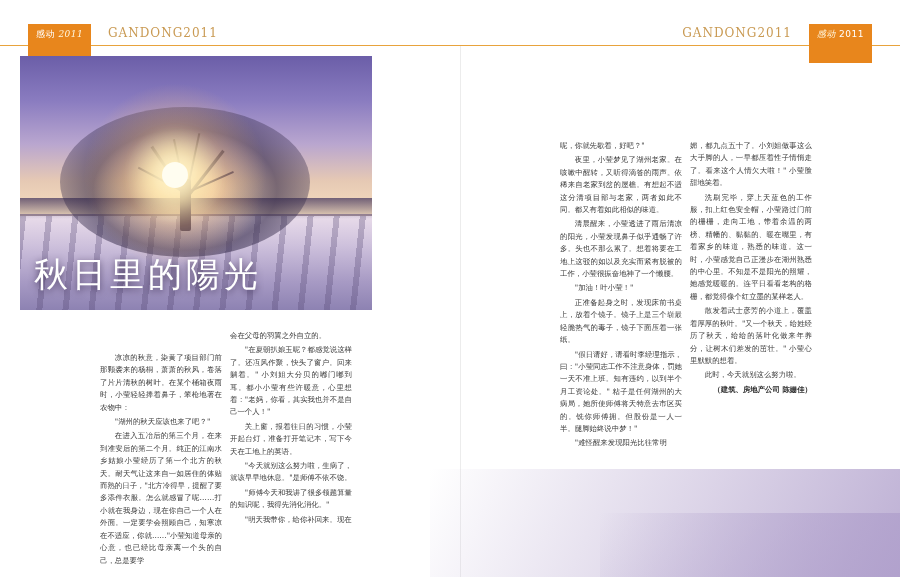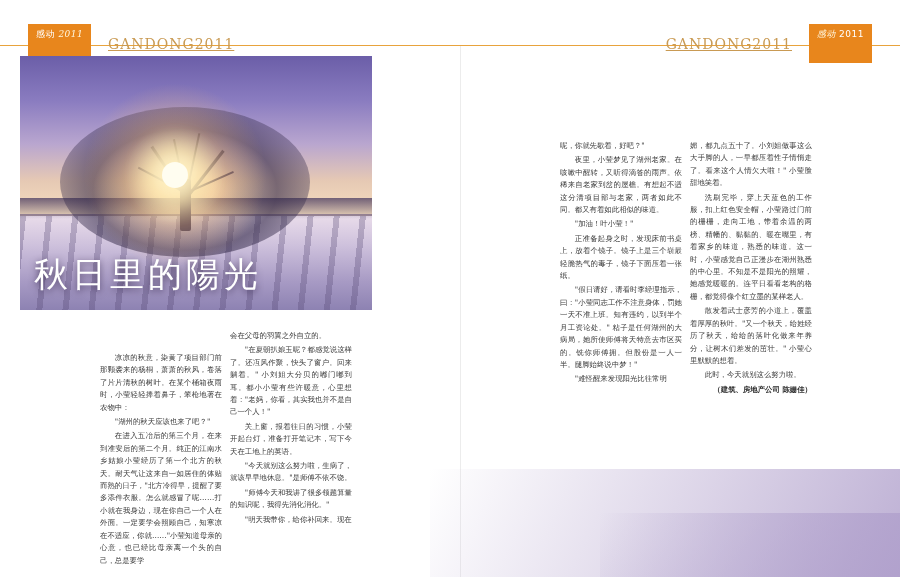--- a/index.html
+++ b/index.html
@@ -7,22 +7,22 @@
   .page{position:relative;width:900px;height:577px;background:#ffffff;overflow:hidden;}
 
   
   .header{position:absolute;left:0;top:24px;width:900px;height:22px;}
   .hdr-line{position:absolute;left:0;top:21px;width:900px;height:1px;background:#e8a33d;}
   .hdr-tag{position:absolute;top:0;height:39px;line-height:21px;background:#e8861c;color:#ffffff;
            font-size:9px;letter-spacing:.5px;padding:0 8px;white-space:nowrap;}
   .hdr-tag.left{left:28px;}
   .hdr-tag.right{right:28px;}
   .hdr-tag .yr{color:#fff6dd;font-family:"DejaVu Serif","Liberation Serif",serif;font-style:italic;}
-  .hdr-sub{position:absolute;top:12px;font-size:14px;color:#c99a53;letter-spacing:1px;
-           font-family:"DejaVu Serif","Liberation Serif",serif;text-decoration:underline;}
+  .hdr-sub{position:absolute;top:2px;font-size:12px;color:#c99a53;letter-spacing:1px;
+           font-family:"DejaVu Serif","Liberation Serif",serif;}
   .hdr-sub.left{left:108px;}
   .hdr-sub.right{right:108px;}
 
   
   .hero{position:absolute;left:20px;top:56px;width:352px;height:254px;overflow:hidden;
         background:#2b2350;}
   .sky{position:absolute;left:0;top:0;width:100%;height:63%;
        background:linear-gradient(180deg,#6b5ea8 0%,#8a7cc0 28%,#b9a6cf 55%,#e6c9b4 78%,#f6dfc0 100%);}
   .ground{position:absolute;left:0;top:63%;width:100%;height:37%;
        background:linear-gradient(180deg,#e9dcea 0%,#cfc2dd 30%,#a79ac4 70%,#8d82b2 100%);}
@@ -120,20 +120,21 @@
 
   <div class="col c1">
     <p>凉凉的秋意，染黄了项目部门前那颗袭来的杨桐，萧萧的秋风，卷落了片片清秋的树叶。在某个桶箱夜雨时，小莹轻轻捧着鼻子，笨枪地著在农物中：</p>
     <p class="quote">"湖州的秋天应该也来了吧？"</p>
     <p>在进入五冶后的第三个月，在来到准安后的第二个月。纯正的江南水乡姑娘小莹经历了第一个北方的秋天。耐天气让这来自一如居住的体贴而熟的日子，"北方冷得早，提醒了要多添件衣服。怎么就感冒了呢……打小就在我身边，现在你自己一个人在外面。一定要学会照顾自己，知寒凉在不适应，你就……"小莹知道母亲的心意，也已经比母亲离一个头的自己，总是要学</p>
   </div>
 
   <div class="col c3">
     <p class="noind">呢，你就先歇着，好吧？"</p>
     <p>夜里，小莹梦见了湖州老家。在咳嗽中醒转，又听得滴答的雨声。依稀来自老家到岔的屋檐。有想起不适这分清项目部与老家，两者如此不同。都又有着如此相似的味道。</p>
+    <p>清晨醒来，小莹透进了雨后清凉的阳光，小莹发现鼻子似乎通畅了许多。头也不那么累了。想着将要在工地上这驳的如以及充实而紧有脱被的工作，小莹很振奋地神了一个懒腰。</p>
     <p>"加油！叶小莹！"</p>
     <p>正准备起身之时，发现床前书桌上，放着个镜子。镜子上是三个崭最轻脆热气的毒子，镜子下面压着一张纸。</p>
     <p>"假日请好，请看时李经理指示，曰："小莹同志工作不注意身体，罚她一天不准上班。知有违约，以到半个月工资论处。" 粘子是任何湖州的大病局，她所使师傅将天特意去市区买的。铣你师傅拥。但股份是一人一半。腿脚始终说中梦！"</p>
     <p>"难怪醒来发现阳光比往常明</p>
   </div>
 
   <div class="col c4">
     <p class="noind">媚，都九点五十了。小刘姐做事这么大手脚的人，一早都压着性子情悄走了。看来这个人情欠大啦！" 小莹脸甜地笑着。</p>
     <p>洗刷完毕，穿上天蓝色的工作服，扣上红色安全帽，小莹路过门前的栅栅，走向工地，带着余温的两榜、精幡的、黏黏的、暖在嘴里，有着家乡的味道，熟悉的味道。这一时，小莹感觉自己正漫步在湖州熟悉的中心里。不知是不是阳光的照耀，她感觉暖暖的。连平日看看老构的格栅，都觉得像个红立墨的某样老人。</p>
     <p>散发着武士彦芳的小道上，覆盖着厚厚的秋叶。"又一个秋天，给姓经历了秋天，给给的落叶化做来年养分，让树木们差发的茁壮。" 小莹心里默默的想着。</p>

